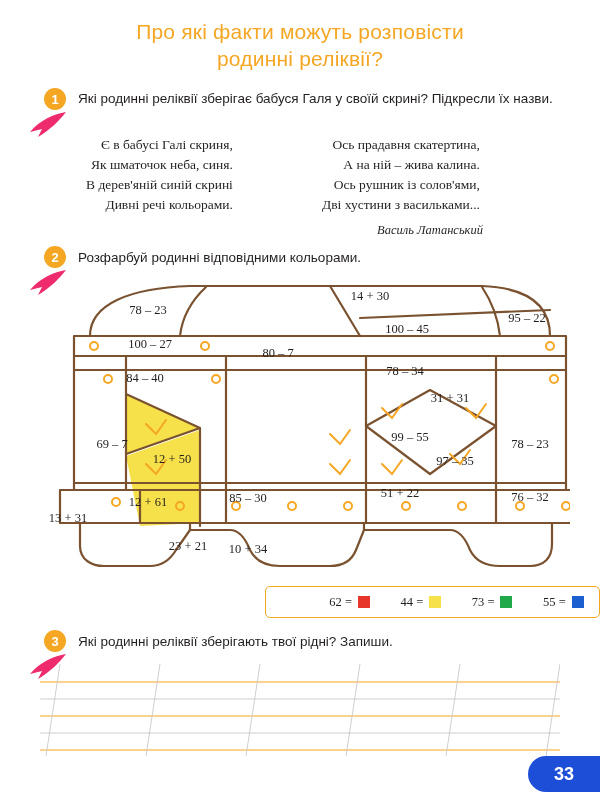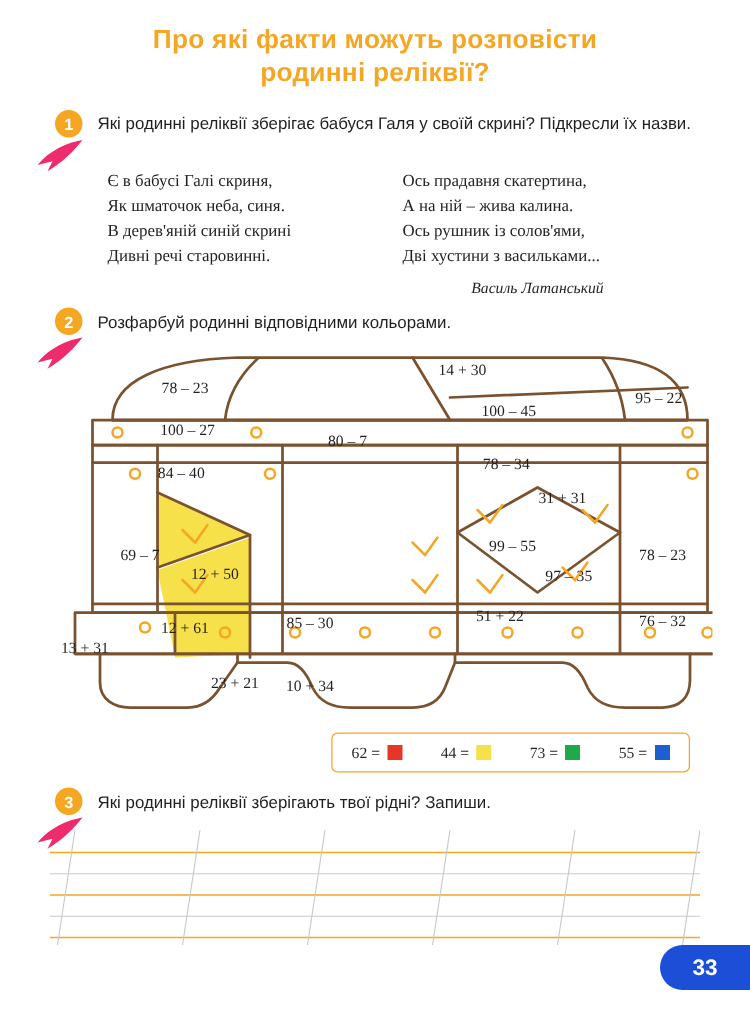--- a/index.html
+++ b/index.html
@@ -11,21 +11,21 @@
     position:relative;
     overflow:hidden;
   }
   .page{position:absolute;inset:0;}
 
   
   .title{
     position:absolute;left:0;top:18px;width:600px;
     text-align:center;
     color:#f5a623;
-    font-weight:bold;
+    font-weight:normal;
     font-size:21px;
     line-height:27px;
     letter-spacing:.2px;
   }
 
   
   .num-badge{
     position:absolute;
     width:22px;height:22px;border-radius:50%;
     background:#f5a623;color:#fff;
@@ -45,20 +45,21 @@
     color:#231f20;
   }
 
   
   .poem{
     position:absolute;
     font-family:"Liberation Serif", serif;
     font-size:13.5px;
     line-height:20px;
     color:#231f20;
+    text-align:right;
   }
   .poem div{white-space:pre;}
   .author{
     position:absolute;
     font-family:"Liberation Serif", serif;
     font-style:italic;
     font-size:12.5px;
     color:#231f20;
     text-align:center;
   }
@@ -75,20 +76,21 @@
   
   .legend{
     position:absolute;
     left:265px;top:586px;
     width:285px;height:30px;
     border:1px solid #f5a623;
     border-radius:5px;
     display:flex;align-items:center;
     justify-content:space-around;
     background:#fff;
+    padding-left:48px;
   }
   .legend-item{
     display:flex;align-items:center;gap:6px;
     font-size:12.5px;
     font-family:"Liberation Serif", serif;
   }
   .swatch{width:12px;height:12px;display:inline-block;}
 
   
   .lines{position:absolute;left:40px;top:664px;width:520px;height:92px;}
@@ -117,21 +119,21 @@
   <div class="num-badge" style="left:44px;top:88px;">1</div>
   <svg class="arrow" style="left:28px;top:110px;" viewBox="0 0 40 28">
     <path d="M38 2 C26 4 12 10 2 22 L14 19 L10 27 C22 20 32 10 38 2 Z" fill="#ee2b6c"></path>
   </svg>
   <div class="task-text" style="left:78px;top:89px;width:485px;">Які родинні реліквії зберігає бабуся Галя у своїй скрині? Підкресли їх назви.</div>
 
   <div class="poem" style="left:86px;top:135px;">
     <div>Є в бабусі Галі скриня,</div>
     <div>Як шматочок неба, синя.</div>
     <div>В дерев'яній синій скрині</div>
-    <div>Дивні речі старовинні.</div>
+    <div>Дивні речі кольорами.</div>
   </div>
   <div class="poem" style="left:322px;top:135px;">
     <div>Ось прадавня скатертина,</div>
     <div>А на ній – жива калина.</div>
     <div>Ось рушник із солов'ями,</div>
     <div>Дві хустини з васильками...</div>
   </div>
   <div class="author" style="left:300px;top:223px;width:260px;">Василь Латанський</div>
 
   <div class="num-badge" style="left:44px;top:246px;">2</div>

